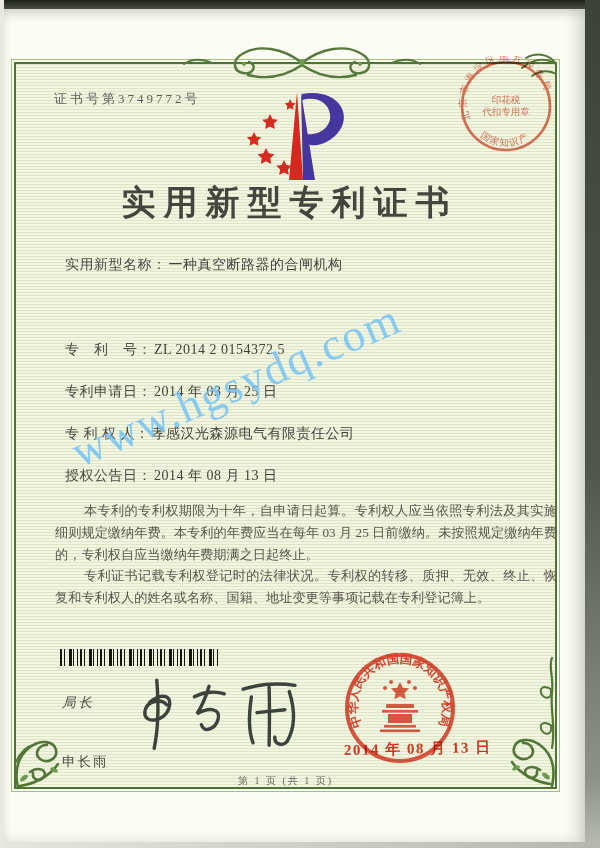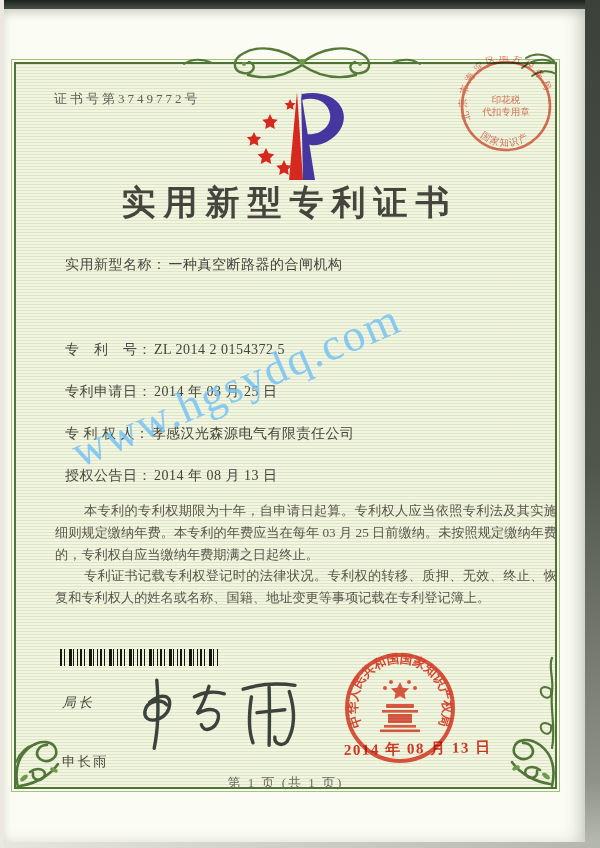--- a/index.html
+++ b/index.html
@@ -55,21 +55,21 @@
   .seal { position:absolute; left:336px; top:640px; width:120px; height:120px; z-index:5; mix-blend-mode:multiply; opacity:.93; }
   .seal-date { position:absolute; left:340px; top:731px; width:200px; font-size:15px; font-weight:700; color:#dd3b27;
                letter-spacing:1.5px; transform:rotate(-1.2deg); z-index:5; mix-blend-mode:multiply; white-space:nowrap; }
 
   .tax-stamp { position:absolute; left:452px; top:48px; width:100px; height:100px; z-index:5; mix-blend-mode:multiply; opacity:.88; }
 
   .watermark { position:absolute; left:70px; top:420px; width:580px; font-size:45px; letter-spacing:2px;
                color:rgba(118,194,244,.85); transform:rotate(-23deg); transform-origin:left center;
                z-index:6; pointer-events:none; white-space:nowrap; }
 
-  .footer { position:absolute; left:0; top:766px; width:563px; text-align:center; font-size:13px;
+  .footer { position:absolute; left:0; top:766px; width:563px; text-align:center; font-size:10px;
             letter-spacing:2px; color:#6b695f; z-index:3; }
 </style>
 </head>
 <body>
 
 <div id="photo">
   <div class="edge-top"></div>
   <div class="edge-right"></div>
   <div class="edge-bottom"></div>
   <div class="edge-left"></div>

